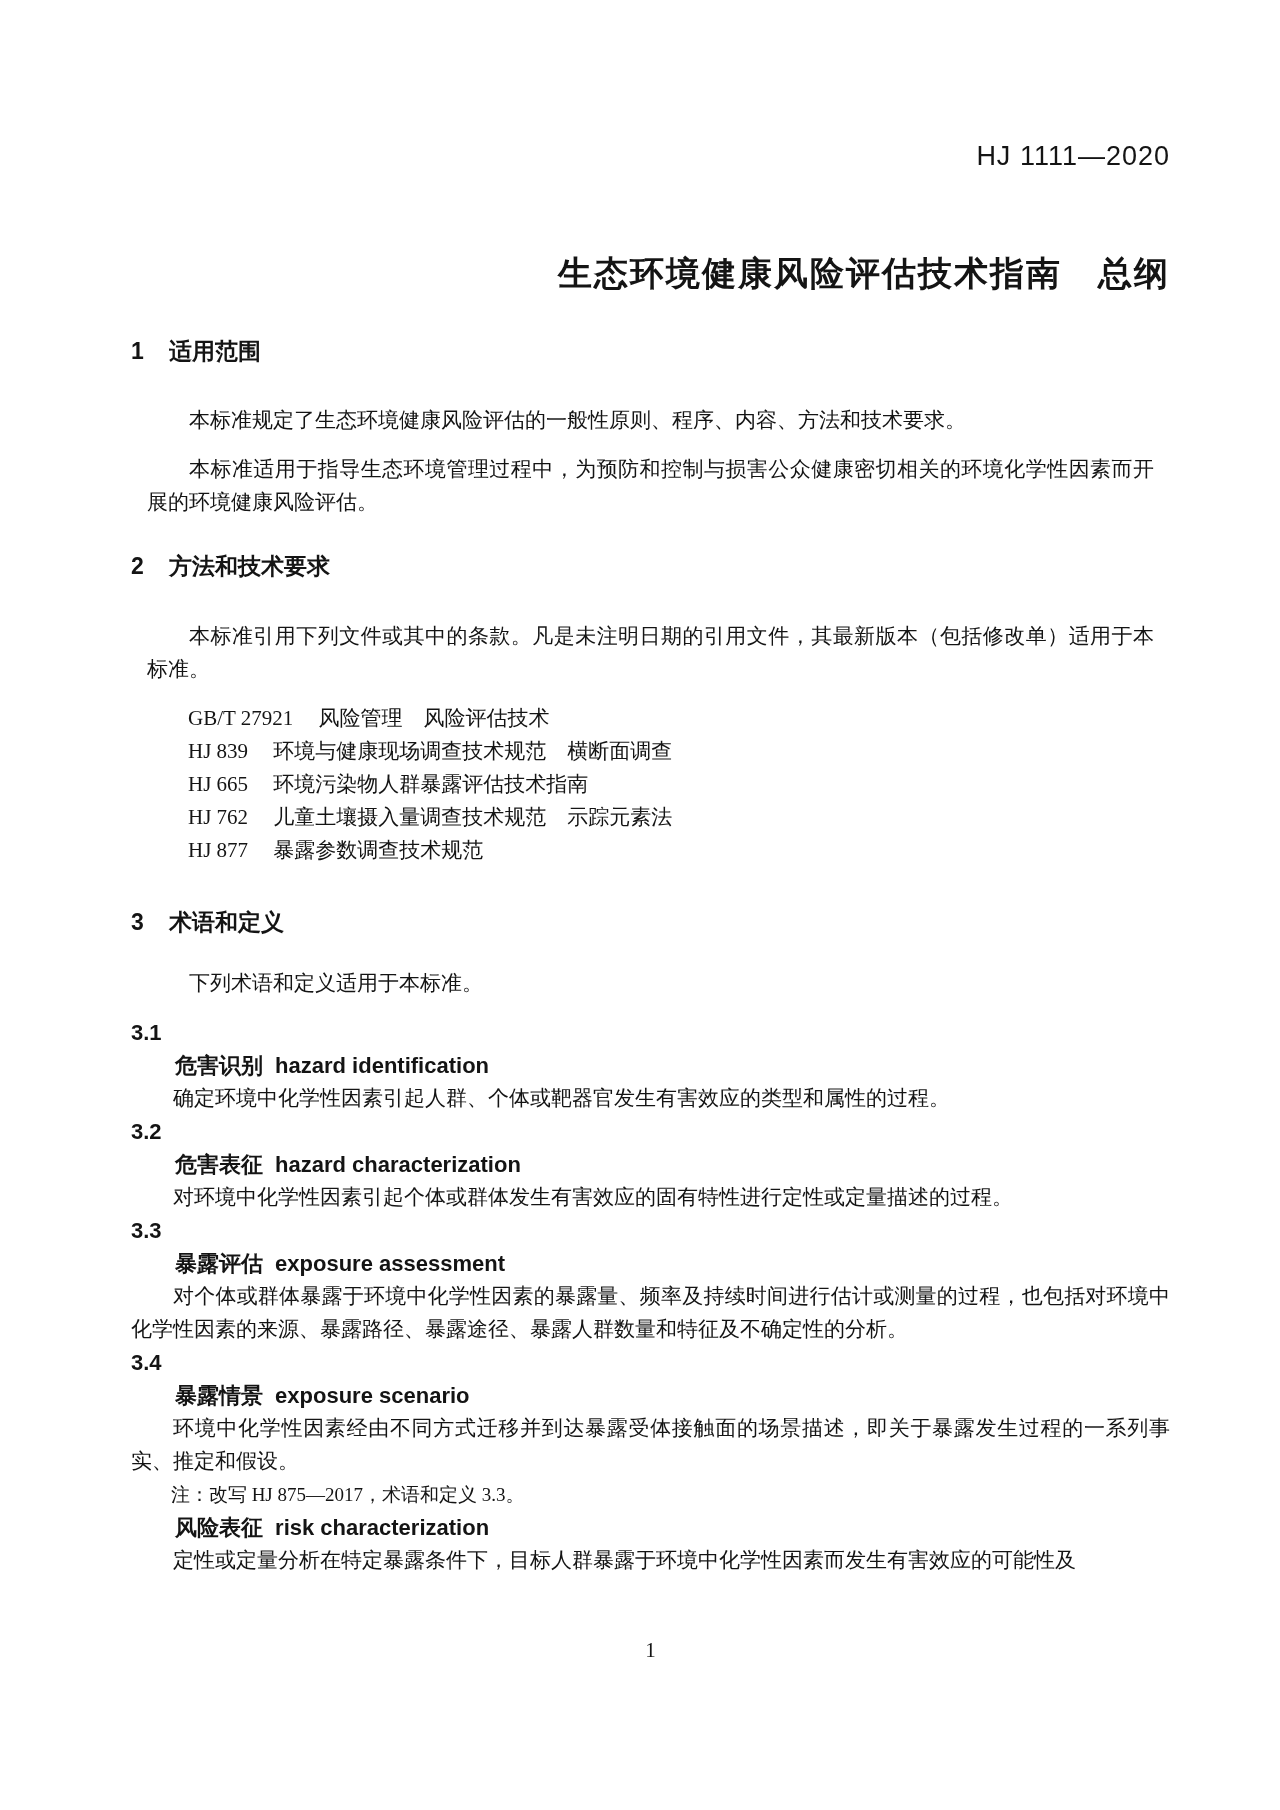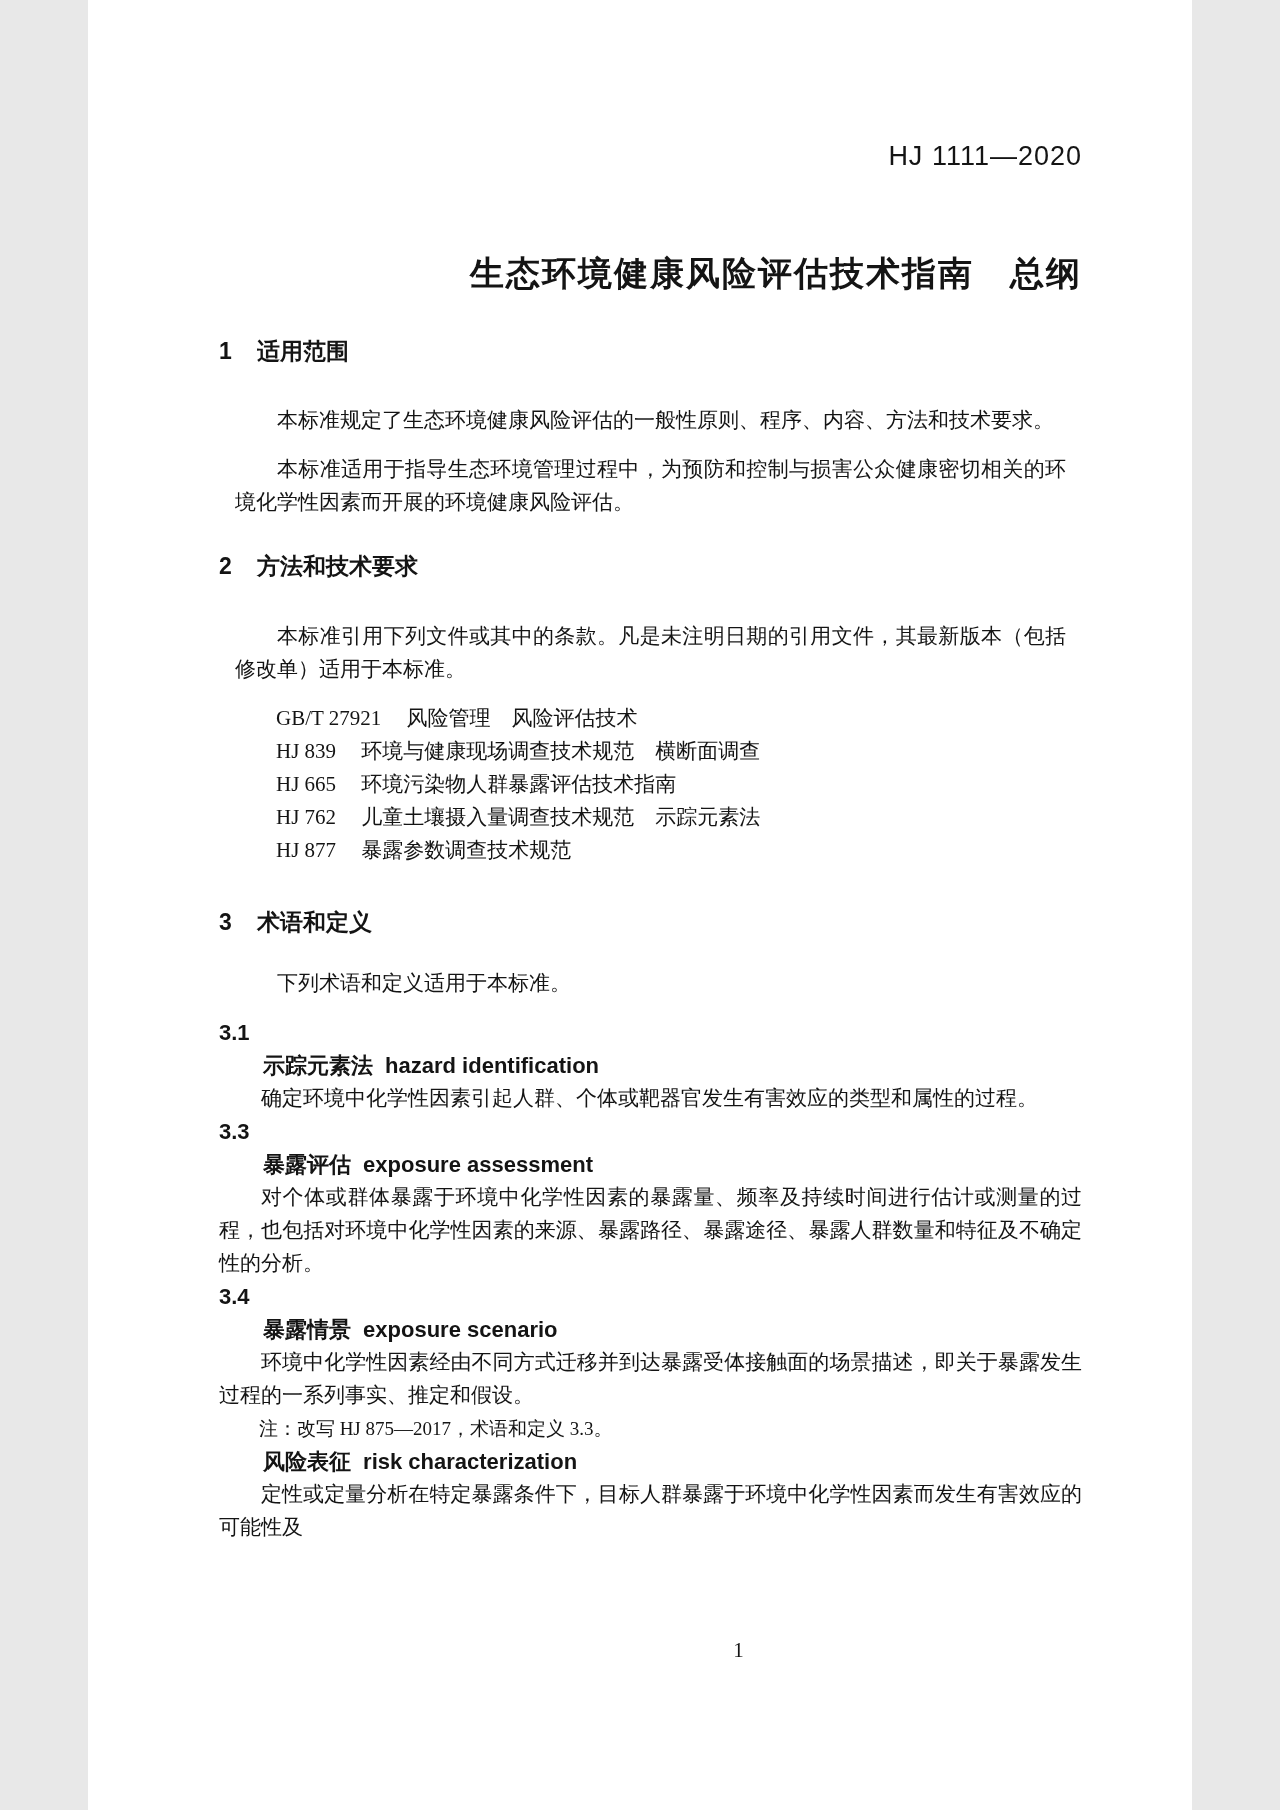--- a/index.html
+++ b/index.html
@@ -2,21 +2,21 @@
 <html><head>
 <meta charset="utf-8">
 <style>
   html, body {
     margin: 0;
     padding: 0;
     background: #e8e8e8;
   }
   .page {
     position: relative;
-    width: 1104px;
+    width: 1280px;
     height: 1810px;
     margin: 0 auto;
     background: #ffffff;
     color: #141414;
     box-sizing: border-box;
     padding: 0 110px 0 131px;
     overflow: hidden;
     font-family: "Liberation Serif", "DejaVu Serif", serif;
   }
   .doc-code {
@@ -142,25 +142,32 @@
   <div class="sec-h s3">
     <span class="sec-num">3</span><span>术语和定义</span>
   </div>
   <p class="body-p s3-intro">下列术语和定义适用于本标准。</p>
 
   <div class="terms">
 
     <div>
       <div class="term-number">3.1</div>
       <div class="term-heading">
-        <span class="term-zh">示踪元素法</span><span>hazard identification</span>
+        <span class="term-zh">危害识别</span><span>hazard identification</span>
       </div>
       <p class="term-def">确定环境中化学性因素引起人群、个体或靶器官发生有害效应的类型和属性的过程。</p>
     </div>
 
+    <div>
+      <div class="term-number">3.2</div>
+      <div class="term-heading">
+        <span class="term-zh">危害表征</span><span>hazard characterization</span>
+      </div>
+      <p class="term-def">对环境中化学性因素引起个体或群体发生有害效应的固有特性进行定性或定量描述的过程。</p>
+    </div>
 
     <div>
       <div class="term-number">3.3</div>
       <div class="term-heading">
         <span class="term-zh">暴露评估</span><span>exposure assessment</span>
       </div>
       <p class="term-def">对个体或群体暴露于环境中化学性因素的暴露量、频率及持续时间进行估计或测量的过程，也包括对环境中化学性因素的来源、暴露路径、暴露途径、暴露人群数量和特征及不确定性的分析。</p>
     </div>
 
     <div>

